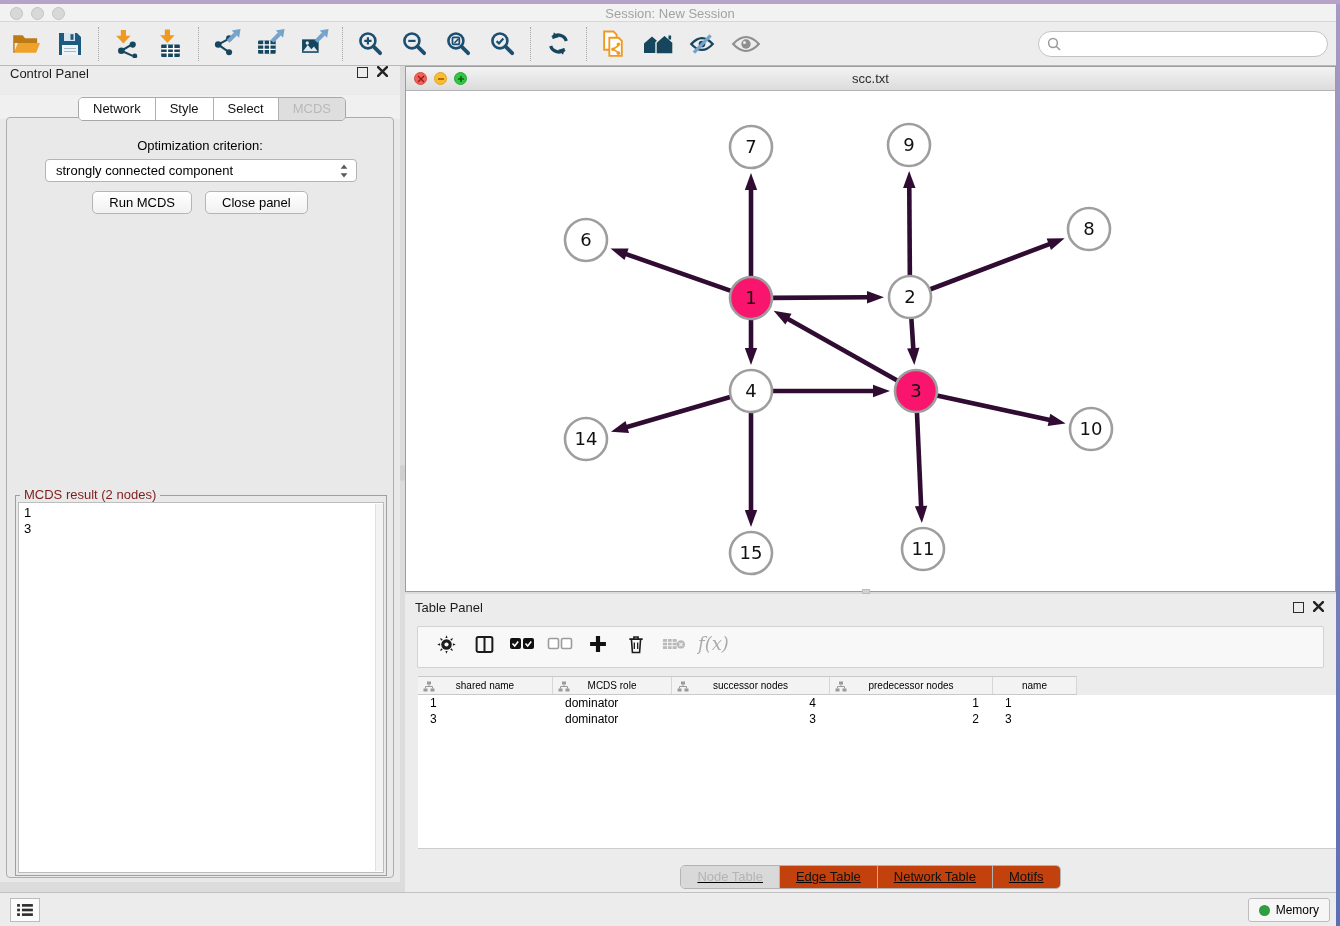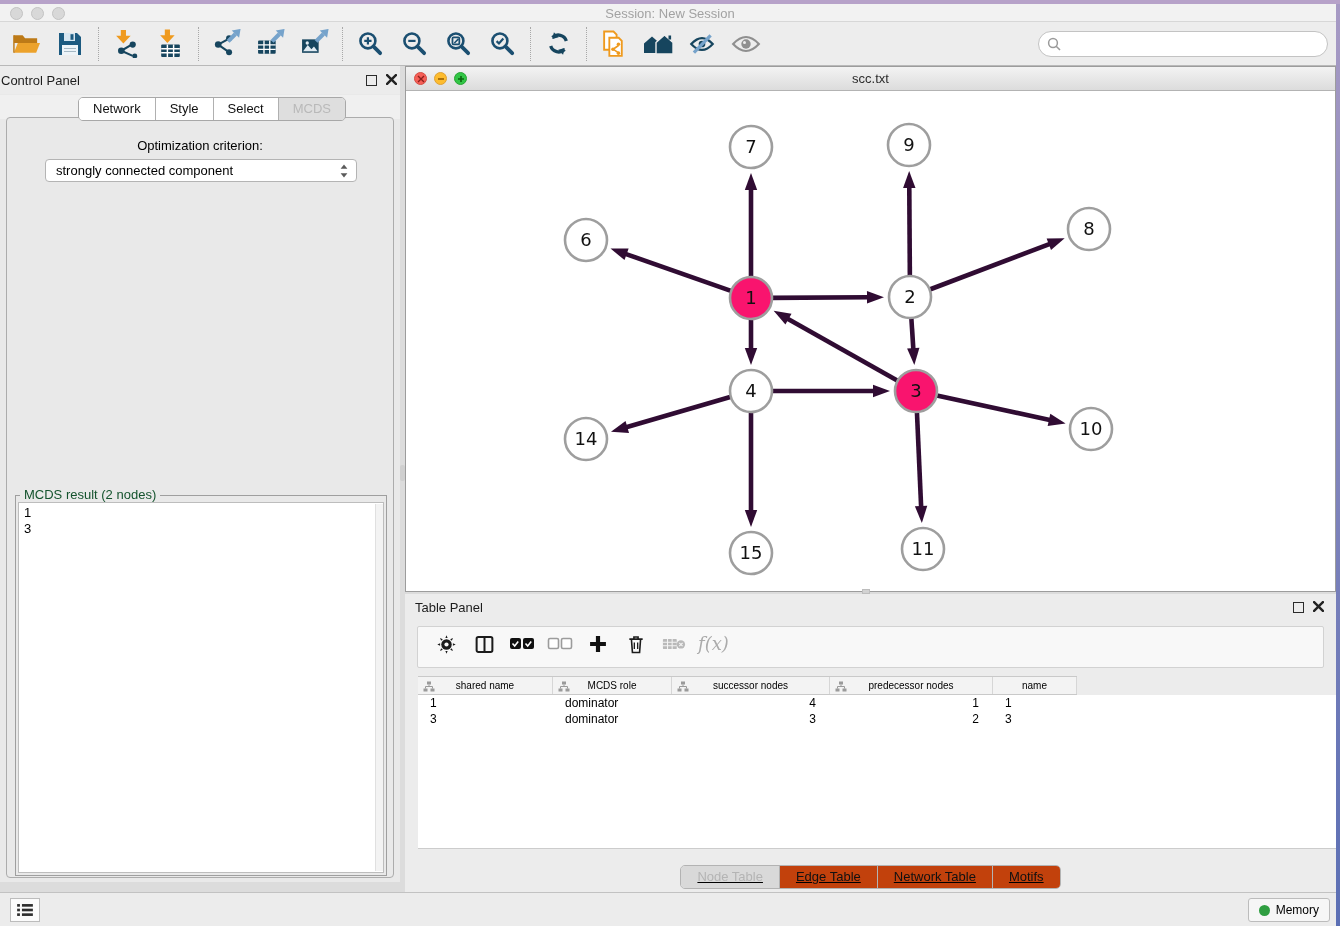--- a/index.html
+++ b/index.html
@@ -19,41 +19,41 @@
   
   .toolbar { position:absolute; top:22px; left:0; width:1340px; height:44px; background:#ededed; border-bottom:1px solid #b9b9b9; display:flex; align-items:center; padding-left:8px; }
   .tbtn { width:36px; height:36px; border:none; background:none; display:flex; align-items:center; justify-content:center; margin-right:8px; cursor:pointer; }
   .tbtn svg { display:block; }
   .tb-sep { width:0; height:34px; border-left:1px dotted #a8a8a8; margin:0 9px 0 2px; }
   .searchbox { position:absolute; right:12px; top:9px; width:290px; height:26px; background:#fff; border:1px solid #c3c3c3; border-radius:13px; display:flex; align-items:center; padding-left:8px; }
   .searchbox input { border:none; outline:none; flex:1; height:20px; font-size:13px; background:transparent; margin-left:5px; }
 
   
   .control-panel { position:absolute; left:0; top:66px; width:400px; height:816px; background:#e9e9e9; }
-  .panel-header { position:absolute; left:0; top:0; width:100%; height:28px; background:#ececec; display:flex; align-items:center; padding:0 1px; }
+  .panel-header { position:absolute; left:0; top:0; width:100%; height:28px; background:#ececec; display:flex; align-items:flex-start; padding:0 10px; }
   .panel-title { font-size:13px; color:#1d1d1d; }
   .panel-header-btns { margin-left:auto; display:flex; align-items:center; gap:9px; }
   .float-btn { width:11px; height:11px; border:1.6px solid #2b2b2b; background:transparent; display:block; }
   .close-btn { background:none; border:none; width:13px; height:13px; padding:0; display:flex; cursor:pointer; }
 
   .cp-tabsbar { position:absolute; left:0; top:29px; width:100%; height:24px; background:#f0f0f0; }
   .seg-tabs { position:absolute; left:78px; top:31px; display:flex; z-index:3; border-radius:5px; overflow:hidden; border:1px solid #a8a8a8; }
   .seg-tab { font-size:13px; color:#111; background:#fff; padding:3px 14px 4px; border-right:1px solid #b0b0b0; cursor:pointer; white-space:nowrap; }
   .seg-tab:last-child { border-right:none; }
   .seg-tab.seg-disabled { background:#dedede; color:#b9b9b9; }
 
   .cp-body { position:absolute; left:6px; top:51px; width:388px; height:761px; background:#e9e9e9; border:1px solid #acacac; border-radius:4px; }
   .opt-label { position:absolute; left:0; width:100%; top:20px; text-align:center; font-size:13px; color:#000; }
   .dropdown { position:absolute; left:38px; top:41px; width:312px; height:23px; background:#fff; border:1px solid #b4b4b4; border-radius:4px; display:flex; align-items:center; padding-left:10px; font-size:13px; color:#000; cursor:pointer; }
   .dropdown .dd-stepper { margin-left:auto; margin-right:7px; display:flex; }
   .cp-buttons { position:absolute; left:0; top:73px; width:100%; display:flex; justify-content:center; gap:13px; }
   .mac-btn { font-family:"Liberation Sans",sans-serif; font-size:13px; color:#000; background:linear-gradient(#ffffff,#f1f1f1); border:1px solid #b5b5b5; border-radius:5px; height:23px; padding:0 16px; cursor:pointer; }
 
   .groupbox { position:absolute; left:8px; top:377px; width:372px; height:381px; border:1px solid #9f9f9f; background:#e9e9e9; }
-  .groupbox-legend { position:absolute; top:-9px; left:4px; background:#e9e9e9; padding:0 4px; font-size:13px; color:#14532d; }
+  .groupbox-legend { position:absolute; top:-9px; left:4px; background:#e9e9e9; padding:0 4px; font-size:13px; color:#7f1d1d; }
   .result-area { position:absolute; left:2px; top:6px; right:2px; bottom:2px; background:#fff; border:1px solid #bdbdbd; font-size:13px; line-height:16px; padding:2px 5px; white-space:pre; overflow:hidden; color:#000; }
   .result-scrollbar { position:absolute; right:3px; top:8px; bottom:4px; width:8px; background:#f3f3f3; border-left:1px solid #e0e0e0; }
 
   
   .network-window { position:absolute; left:405px; top:66px; width:931px; height:526px; background:#fff; border:1px solid #9c9c9c; }
   .nw-titlebar { position:absolute; left:0; top:0; width:100%; height:24px; background:linear-gradient(#f3f3f3,#dcdcdc); border-bottom:1px solid #b3b3b3; }
   .nw-lights { position:absolute; left:8px; top:5px; display:flex; gap:7px; }
   .nw-light { width:13px; height:13px; border-radius:50%; position:relative; display:flex; align-items:center; justify-content:center; cursor:pointer; }
   .nw-light svg { display:block; }
   .nw-close { background:#f65f57; border:1px solid #d44c43; }
@@ -284,20 +284,24 @@
   <div class="cp-body">
     <div class="opt-label">Optimization criterion:</div>
     <div class="dropdown">
       <span>strongly connected component</span>
       <span class="dd-stepper">
         <svg width="10" height="16" viewBox="0 0 10 16">
             <path d="M5 1.5l3.4 4.2H1.6z" fill="#5a5a5a"></path>
             <path d="M5 14.5L1.6 10.3h6.8z" fill="#5a5a5a"></path>
           </svg>
       </span>
+    </div>
+    <div class="cp-buttons">
+      <button class="mac-btn">Run MCDS</button>
+      <button class="mac-btn">Close panel</button>
     </div>
     <div class="groupbox">
       <span class="groupbox-legend">MCDS result (2 nodes)</span>
       <div class="result-area">1
 3</div>
       <div class="result-scrollbar"></div>
     </div>
   </div>
 </div>
 

